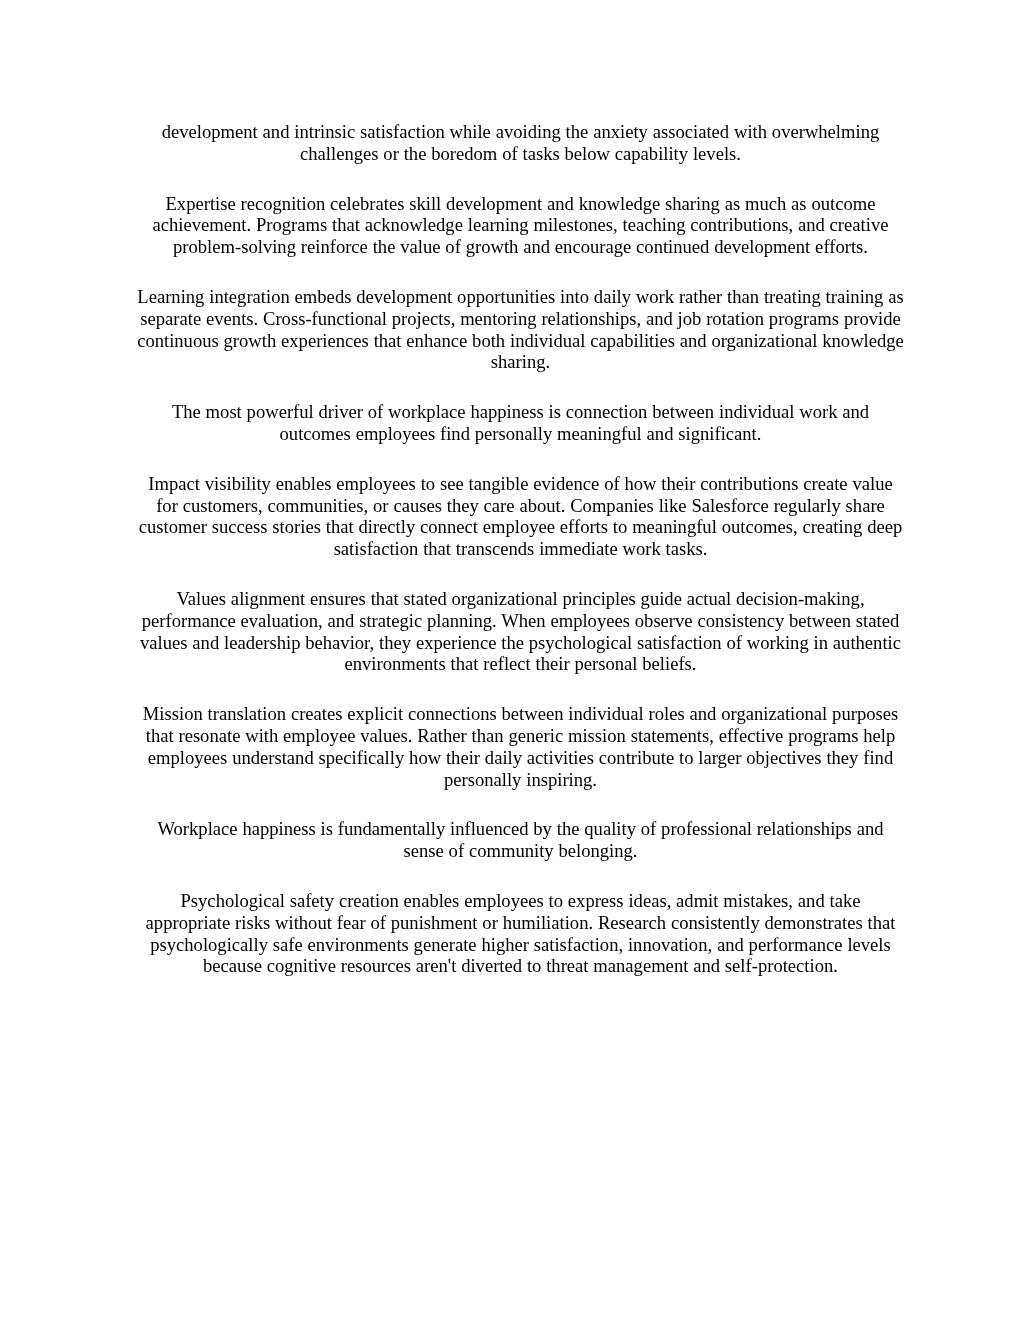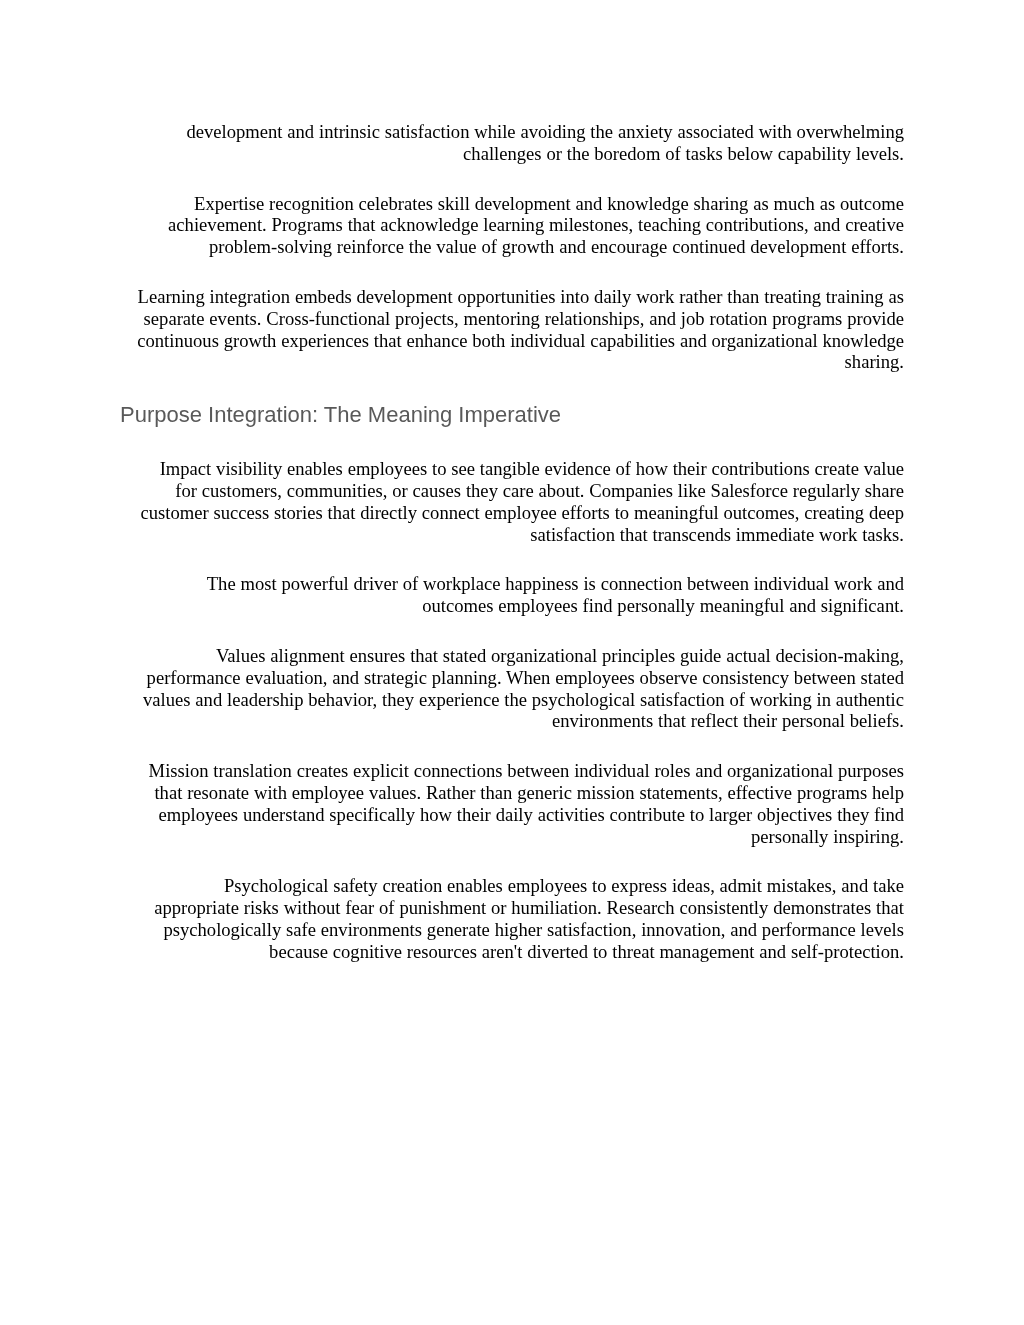--- a/index.html
+++ b/index.html
@@ -18,38 +18,38 @@
     height: 1325px;
     background: #ffffff;
     padding: 121px 120px 0 120px;
     font-family: "Liberation Serif", "DejaVu Serif", serif;
     font-size: 18.6px;
     line-height: 21.8px;
     color: #000000;
   }
   .para {
     margin: 0 0 28px 17px;
-    text-align: right;
+    text-align: center;
     word-spacing: 0.01em;
   }
   .doc-heading {
     font-family: "Liberation Sans", "DejaVu Sans", sans-serif;
     font-weight: 400;
     font-size: 22px;
     line-height: 28px;
     color: #595959;
     margin: 28px 0 29px 0;
   }
 </style>
 </head>
 <body>
 
 <div class="page">
   <p class="para">development and intrinsic satisfaction while avoiding the anxiety associated with overwhelming challenges or the boredom of tasks below capability levels.</p>
   <p class="para">Expertise recognition celebrates skill development and knowledge sharing as much as outcome achievement. Programs that acknowledge learning milestones, teaching contributions, and creative problem-solving reinforce the value of growth and encourage continued development efforts.</p>
   <p class="para">Learning integration embeds development opportunities into daily work rather than treating training as separate events. Cross-functional projects, mentoring relationships, and job rotation programs provide continuous growth experiences that enhance both individual capabilities and organizational knowledge sharing.</p>
-  <h2 class="doc-heading">Purpose Integration: The Meaning Imperative</h2>
+  <p class="para">The most powerful driver of workplace happiness is connection between individual work and outcomes employees find personally meaningful and significant.</p>
   <p class="para">Impact visibility enables employees to see tangible evidence of how their contributions create value for customers, communities, or causes they care about. Companies like Salesforce regularly share customer success stories that directly connect employee efforts to meaningful outcomes, creating deep satisfaction that transcends immediate work tasks.</p>
-  <p class="para">The most powerful driver of workplace happiness is connection between individual work and outcomes employees find personally meaningful and significant.</p>
   <p class="para">Values alignment ensures that stated organizational principles guide actual decision-making, performance evaluation, and strategic planning. When employees observe consistency between stated values and leadership behavior, they experience the psychological satisfaction of working in authentic environments that reflect their personal beliefs.</p>
   <p class="para">Mission translation creates explicit connections between individual roles and organizational purposes that resonate with employee values. Rather than generic mission statements, effective programs help employees understand specifically how their daily activities contribute to larger objectives they find personally inspiring.</p>
+  <p class="para">Workplace happiness is fundamentally influenced by the quality of professional relationships and sense of community belonging.</p>
   <p class="para">Psychological safety creation enables employees to express ideas, admit mistakes, and take appropriate risks without fear of punishment or humiliation. Research consistently demonstrates that psychologically safe environments generate higher satisfaction, innovation, and performance levels because cognitive resources aren't diverted to threat management and self-protection.</p>
 </div>
 
 </body></html>

